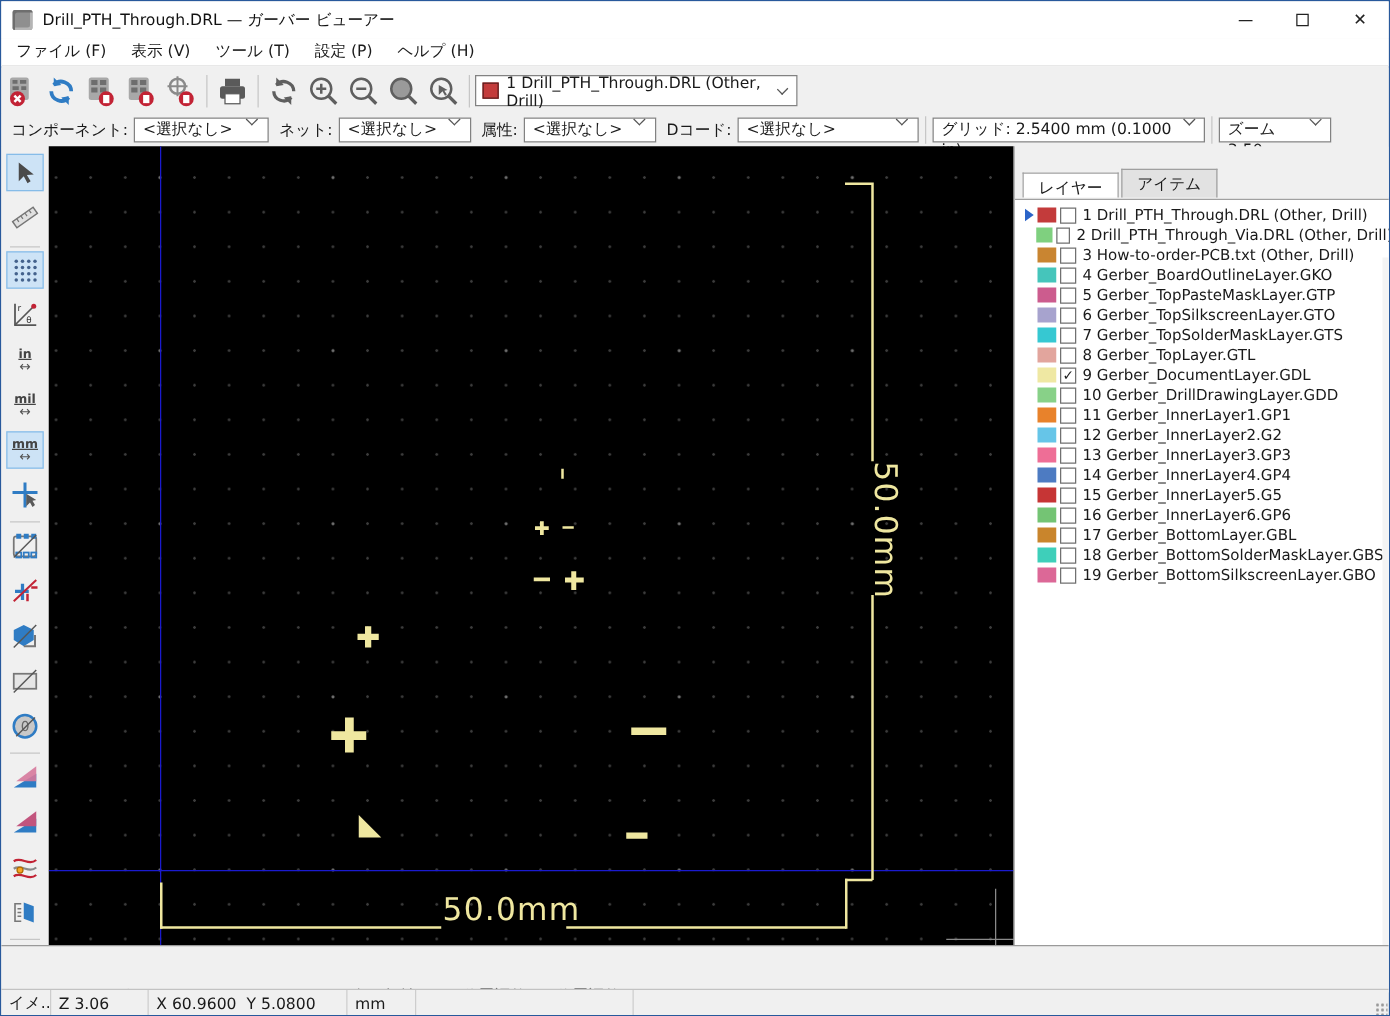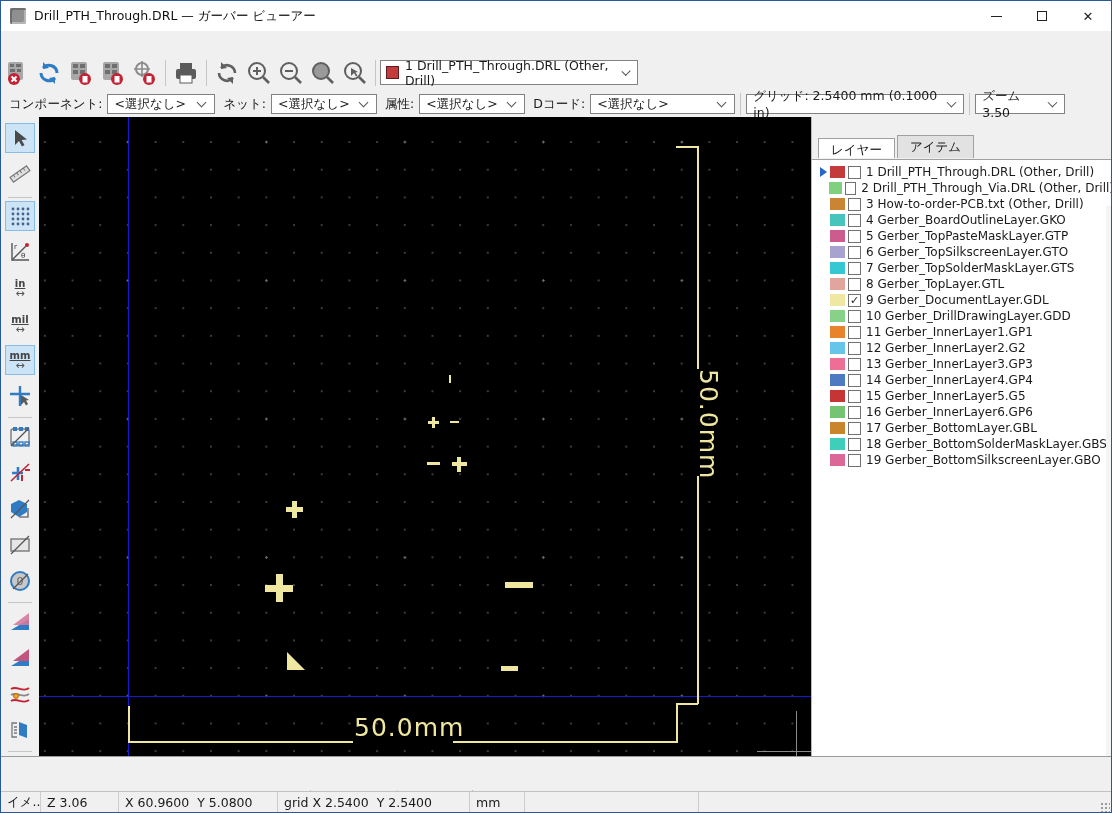--- a/index.html
+++ b/index.html
@@ -27,21 +27,21 @@
   .tbtn { width:32px; height:30px; display:flex; align-items:center; justify-content:center; }
   .tsep { width:1px; height:26px; background:#c6c6c6; margin:0 4px; }
   .combo { height:25px; background:#fff; border:1px solid #828282; display:flex; align-items:center; padding:0 5px; font-size:12.5px; position:relative; }
   .chev { width:7px; height:7px; border-right:1.5px solid #555; border-bottom:1.5px solid #555; transform:rotate(45deg); margin-left:auto; margin-right:3px; margin-top:-3px; }
   .lay-swatch { width:14px; height:13px; background:#c33b3b; border:1px solid #5a1c1c; margin-right:6px; }
   .fmtbox { height:25px; background:#fff; border:1px solid #828282; display:flex; align-items:center; padding:0 8px; font-size:12.5px; margin-left:8px; }
 
   
   .filterbar { position:absolute; left:0; top:90px; width:100%; height:26px; background:#f0f0f0; display:flex; align-items:center; font-size:12.5px; }
   .fl { margin:0 5px 0 8px; }
-  .fcombo { height:20px; background:#fff; border:1px solid #828282; display:flex; align-items:center; padding:0 6px; font-size:12.5px; }
+  .fcombo { height:20px; background:#fff; border:1px solid #828282; display:flex; align-items:flex-start; padding:0 6px; font-size:12.5px; }
   .vsep { width:1px; height:22px; background:#c6c6c6; margin:0 5px; }
 
   
   .lefttools { position:absolute; left:0; top:116px; width:38px; height:639px; background:#f0f0f0; }
   .ltbtn { position:absolute; left:4px; width:30px; height:30px; display:flex; flex-direction:column; align-items:center; justify-content:center; border:1px solid transparent; }
   .ltbtn.sel { background:#cde3f6; border:1px solid #86bce8; }
   .ltsep { position:absolute; left:7px; width:24px; height:1px; background:#c6c6c6; }
   .unit-t { font-size:10px; font-weight:bold; color:#444; line-height:10px; text-decoration:underline; }
   .unit-a { font-size:11px; color:#555; line-height:9px; }
 
@@ -102,20 +102,27 @@
         </span>
       <span class="winbtn">
           <span class="glyph-max"></span>
         </span>
       <span class="winbtn">
           <span>✕</span>
         </span>
     </div>
   </div>
 
+  <div class="menubar">
+    <span class="menu-item">ファイル (F)</span>
+    <span class="menu-item">表示 (V)</span>
+    <span class="menu-item">ツール (T)</span>
+    <span class="menu-item">設定 (P)</span>
+    <span class="menu-item">ヘルプ (H)</span>
+  </div>
 
   <div class="toolbar">
     <span class="tbtn">
       <svg width="26" height="26">
         <rect x="4" y="2" width="15" height="18" rx="2" fill="#a8a8a8"></rect>
         <rect x="6" y="4" width="4" height="3" fill="#6e6e6e"></rect>
           <rect x="12" y="4" width="5" height="3" fill="#6e6e6e"></rect>
         <rect x="6" y="9" width="5" height="3" fill="#6e6e6e"></rect>
           <rect x="13" y="9" width="4" height="3" fill="#6e6e6e"></rect>
         <circle cx="10" cy="19" r="6" fill="#c22335"></circle>
@@ -561,20 +568,19 @@
     </div>
     <div class="info-col" style="left:528px;">
       <div>イメージのオフセット</div><div>X=0.0000 mm Y=0.0000 mm</div>
     </div>
   </div>
 
   <div class="statusbar">
     <div class="sb-cell" style="width:40px;">イメ...</div>
     <div class="sb-cell" style="width:78px;">Z 3.06</div>
     <div class="sb-cell" style="width:159px;">X 60.9600  Y 5.0800</div>
-    <div class="sb-cell" style="width:192px;">grid X 2.5400  Y 2.5400</div>
     <div class="sb-cell" style="width:55px;">mm</div>
     <div class="sb-cell" style="width:174px;"></div>
     <div class="sb-cell" style="width:164px;border-right:none;"></div>
     <div class="grip"></div>
   </div>
 
 </div>
 
 </body></html>

